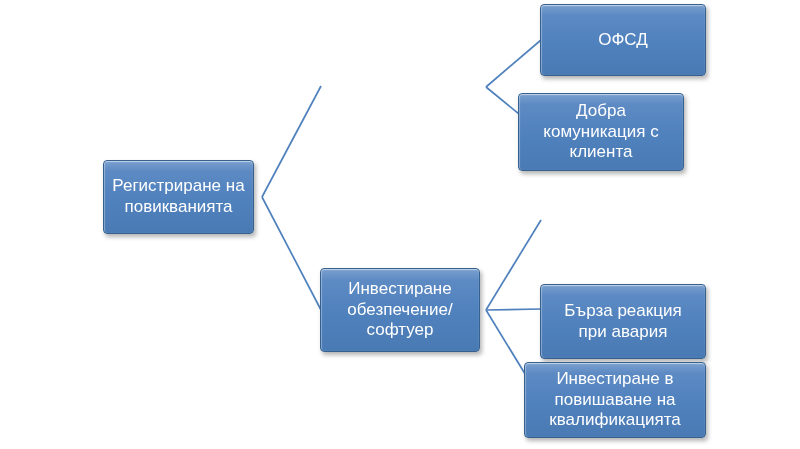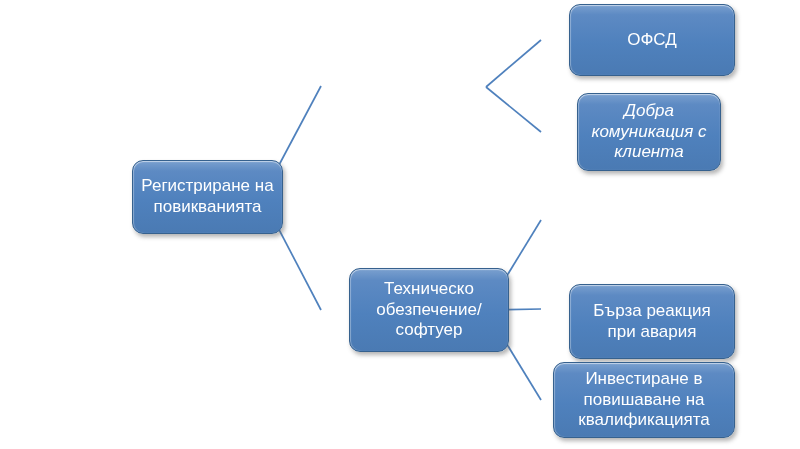--- a/index.html
+++ b/index.html
@@ -28,33 +28,32 @@
     display: flex;
     align-items: center;
     justify-content: center;
     text-align: center;
     color: #ffffff;
     font-size: 17px;
     line-height: 1.22;
     white-space: pre-line;
     padding: 3px 10px;
     border: 1px solid #36618e;
-    border-radius: 11px;
+    border-radius: 4px;
     background: linear-gradient(180deg, #7aa0cf 0%, #5d8ac3 14%, #4f81bd 55%, #4a7ab3 100%);
     box-shadow:
       inset 0 1px 1px rgba(255,255,255,0.55),
       inset 1px 0 1px rgba(255,255,255,0.30),
       2px 3px 4px rgba(90,90,90,0.45);
-    margin-left: 29px;
   }
   .n-root       { left: 103px; top: 160px; width: 151px; height: 74px; padding: 13px 4px; }
   .n-admin      { left: 320px; top:  50px; width: 160px; height: 71px; }
   .n-tech       { left: 320px; top: 268px; width: 160px; height: 84px; }
   .n-ofsd       { left: 540px; top:   4px; width: 166px; height: 72px; }
-  .n-dobra      { left: 548px; top:  93px; width: 144px; height: 78px; font-style: italic; }
+  .n-dobra      { left: 518px; top:  93px; width: 166px; height: 78px; }
   .n-podgotveni { left: 540px; top: 183px; width: 166px; height: 74px; }
   .n-burza      { left: 540px; top: 284px; width: 166px; height: 75px; }
   .n-invest     { left: 524px; top: 362px; width: 182px; height: 76px; }
 </style>
 </head>
 <body>
 
 <div class="canvas">
 
   <svg class="connector-layer" viewBox="0 0 800 449" xmlns="http://www.w3.org/2000/svg">
@@ -66,21 +65,21 @@
       <line x1="486" y1="310" x2="541" y2="220"></line>
       <line x1="486" y1="310" x2="541" y2="309"></line>
       <line x1="486" y1="310" x2="541" y2="400"></line>
     </g>
   </svg>
 
   <div class="node n-root">Регистриране на
 повикванията</div>
 
 
-  <div class="node n-tech">Техническо
+  <div class="node n-tech">Инвестиране
 обезпечение/
 софтуер</div>
 
   <div class="node n-ofsd">ОФСД</div>
 
   <div class="node n-dobra">Добра
 комуникация с
 клиента</div>
 
 

